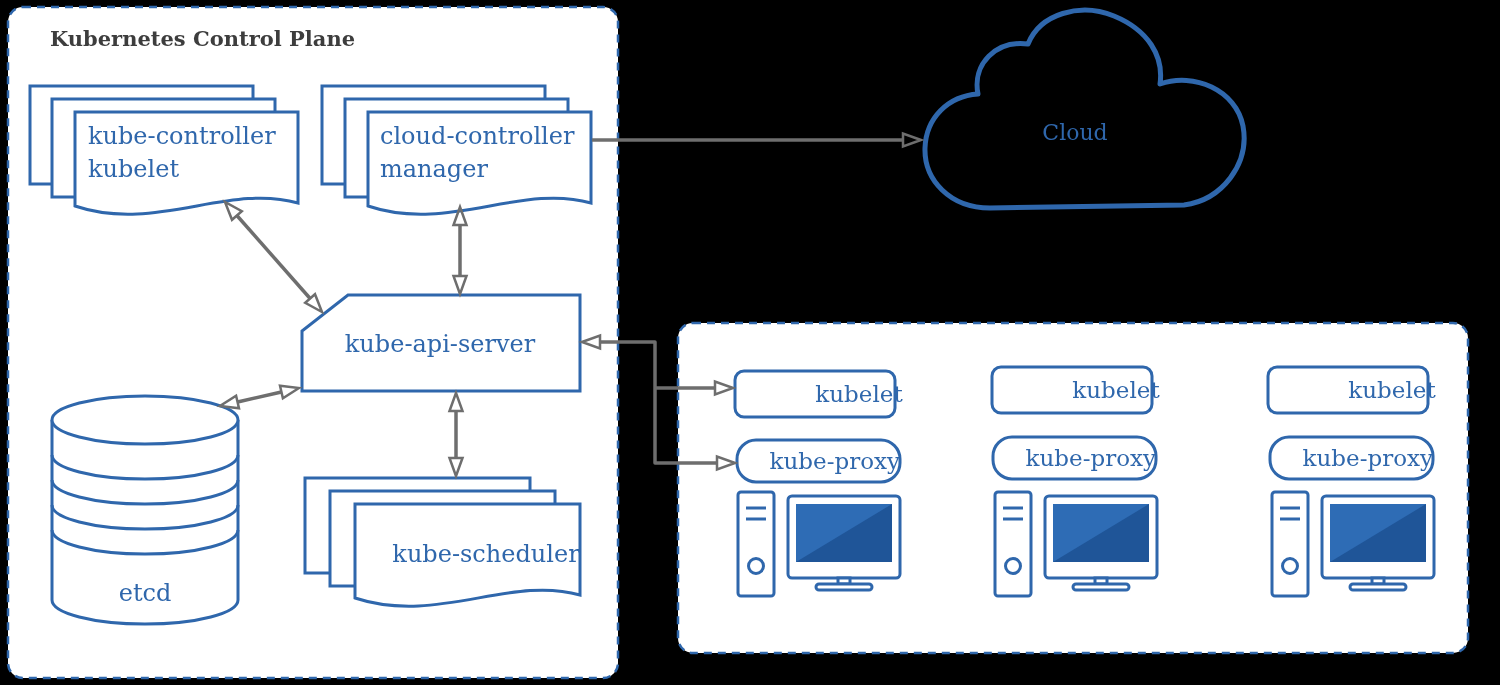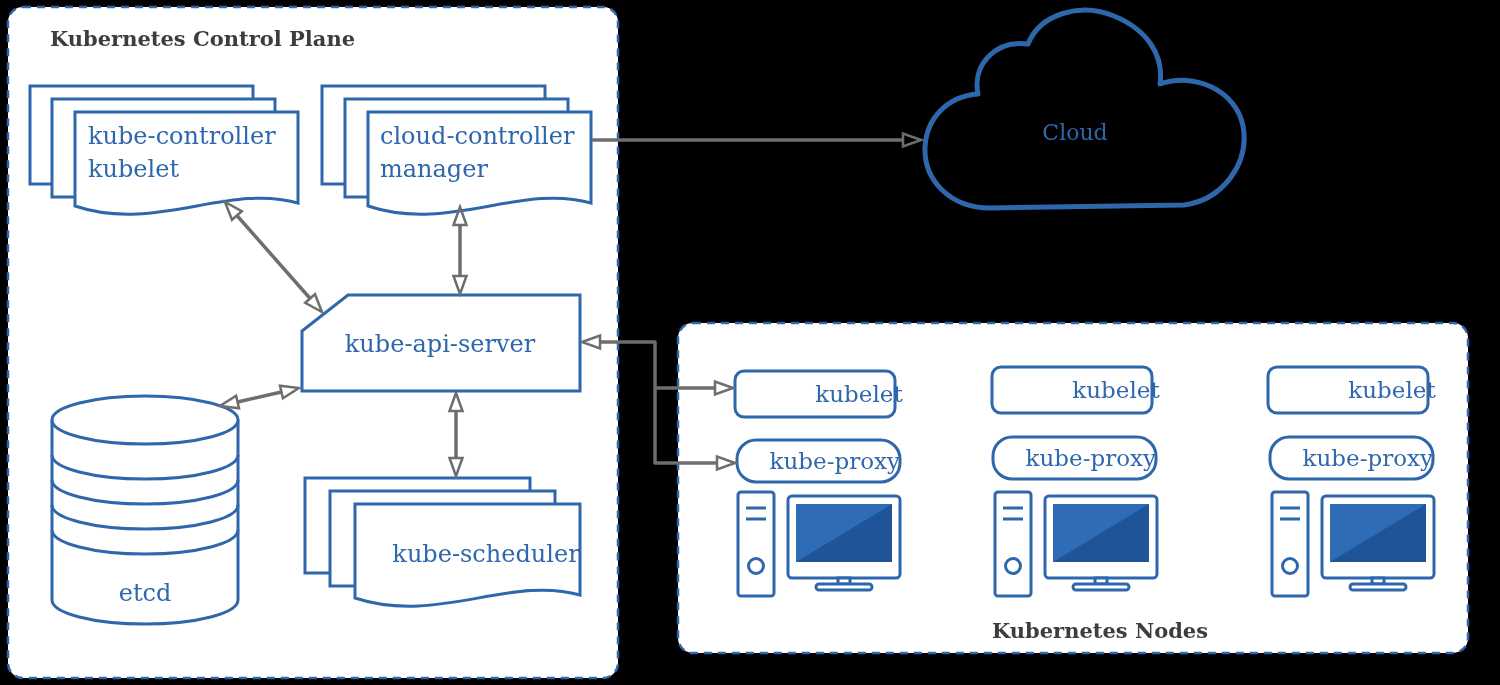--- a/index.html
+++ b/index.html
@@ -126,21 +126,20 @@
   <div class="lbl lbl-ccm">cloud-controller manager</div>
 
   <div class="lbl lbl-api">kube-api-server</div>
 
   <div class="lbl lbl-etcd">etcd</div>
 
   <div class="lbl lbl-sched">kube-scheduler</div>
 
   <div class="lbl lbl-cloud">Cloud</div>
 
-  <div class="lbl lbl-title lbl-nodes-title">Kubernetes Nodes</div>
 
   <div class="lbl lbl-kubelet k1">kubelet</div>
   <div class="lbl lbl-kubelet k2">kubelet</div>
   <div class="lbl lbl-kubelet k3">kubelet</div>
 
   <div class="lbl lbl-proxy p1">kube-proxy</div>
   <div class="lbl lbl-proxy p2">kube-proxy</div>
   <div class="lbl lbl-proxy p3">kube-proxy</div>
 
 </div>

